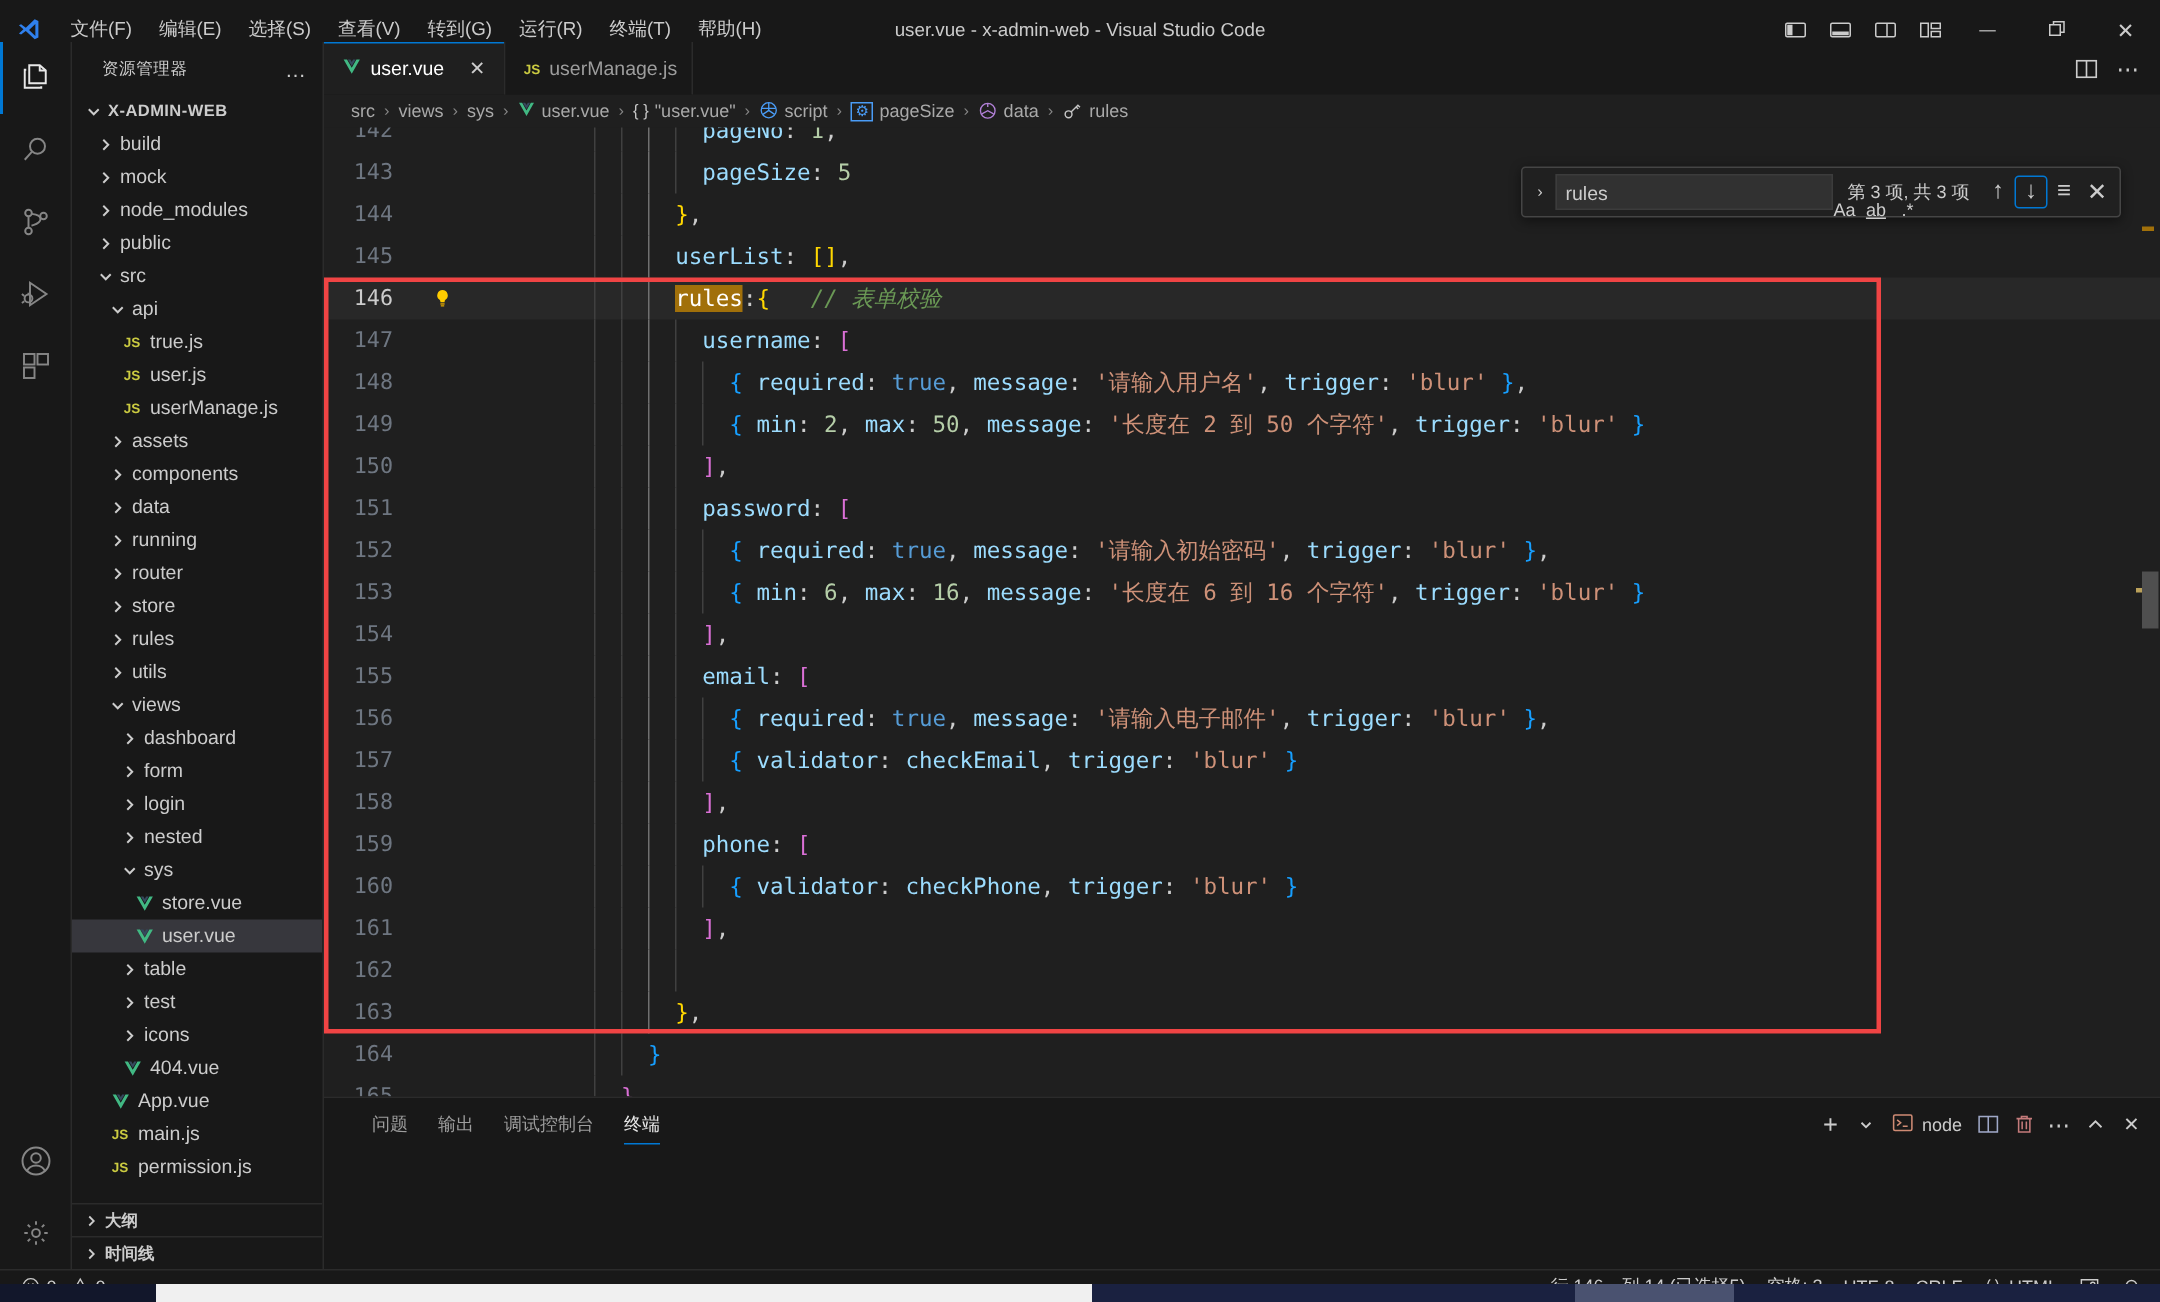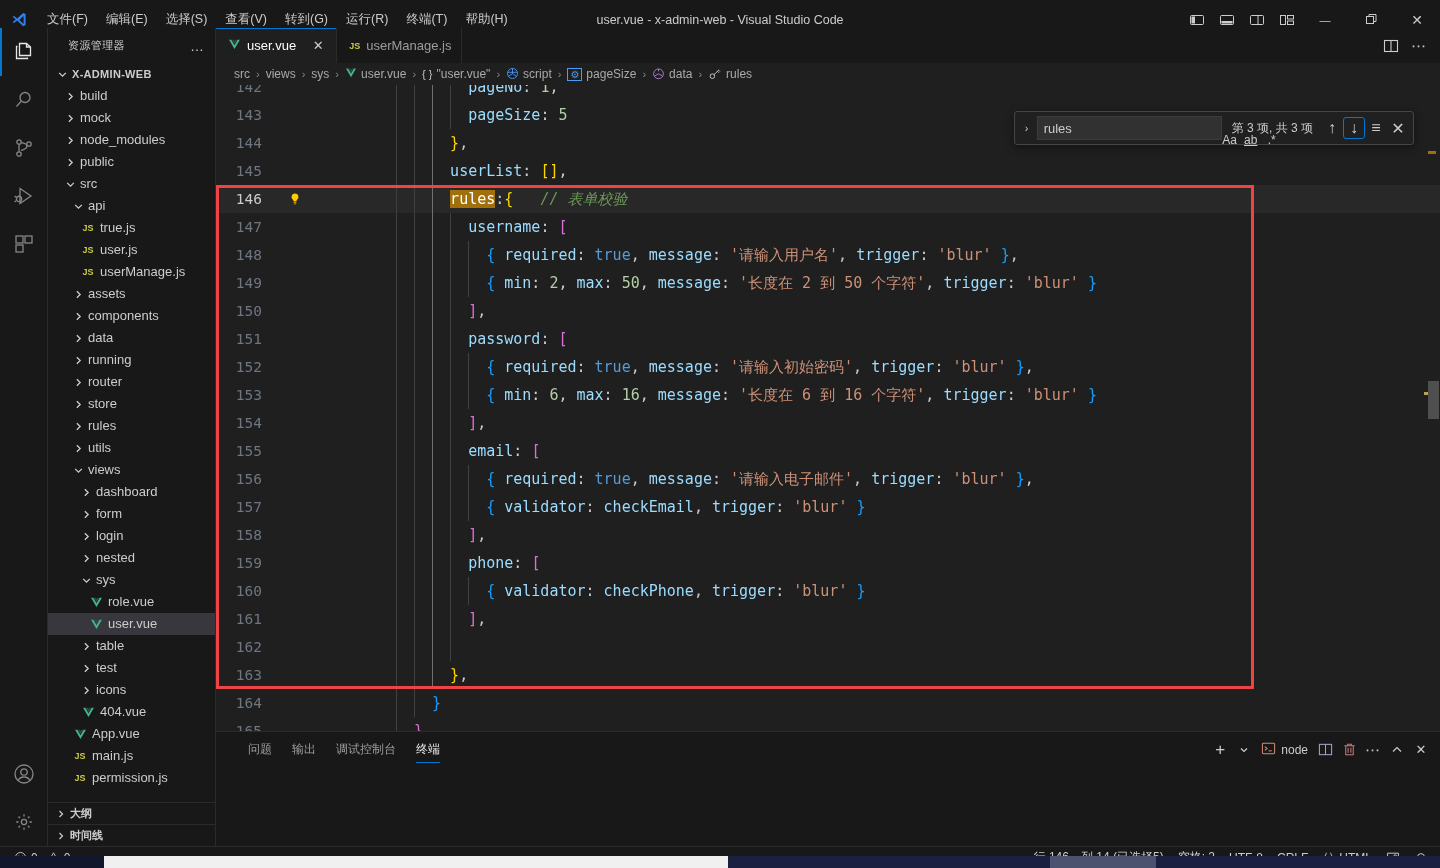--- a/index.html
+++ b/index.html
@@ -562,21 +562,21 @@
           <span class="lbl">sys</span>
         </div>
         <div class="row">
           <span style="display:inline-block;width:40px;flex:0 0 auto"></span>
           <span class="ficon">
             <svg width="13" height="13" viewBox="0 0 24 24">
               <path fill="#41b883" d="M2 3h4.2L12 13.2 17.8 3H22L12 20.5 2 3z"></path>
               <path fill="#35495e" d="M7.2 3h3.1L12 6.1 13.7 3h3.1L12 11.2 7.2 3z"></path>
             </svg>
           </span>
-          <span class="lbl">role.vue</span>
+          <span class="lbl">store.vue</span>
         </div>
         <div class="row selected">
           <span style="display:inline-block;width:40px;flex:0 0 auto"></span>
           <span class="ficon">
             <svg width="13" height="13" viewBox="0 0 24 24">
               <path fill="#41b883" d="M2 3h4.2L12 13.2 17.8 3H22L12 20.5 2 3z"></path>
               <path fill="#35495e" d="M7.2 3h3.1L12 6.1 13.7 3h3.1L12 11.2 7.2 3z"></path>
             </svg>
           </span>
           <span class="lbl">user.vue</span>

